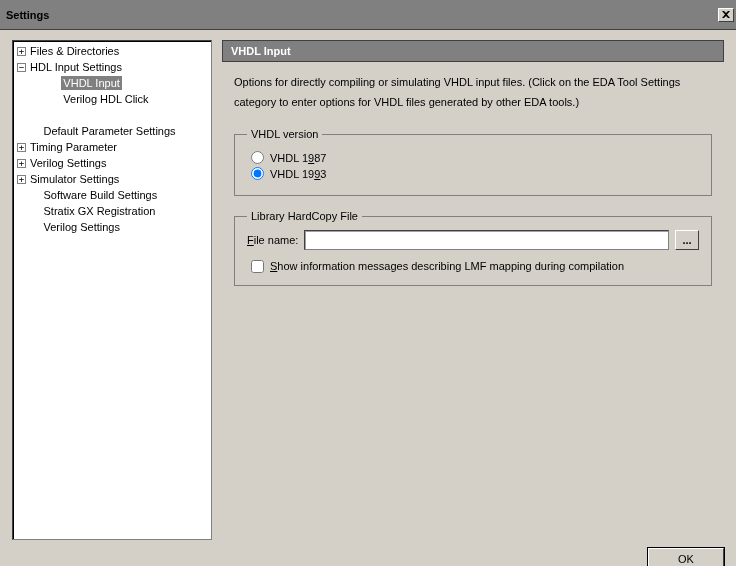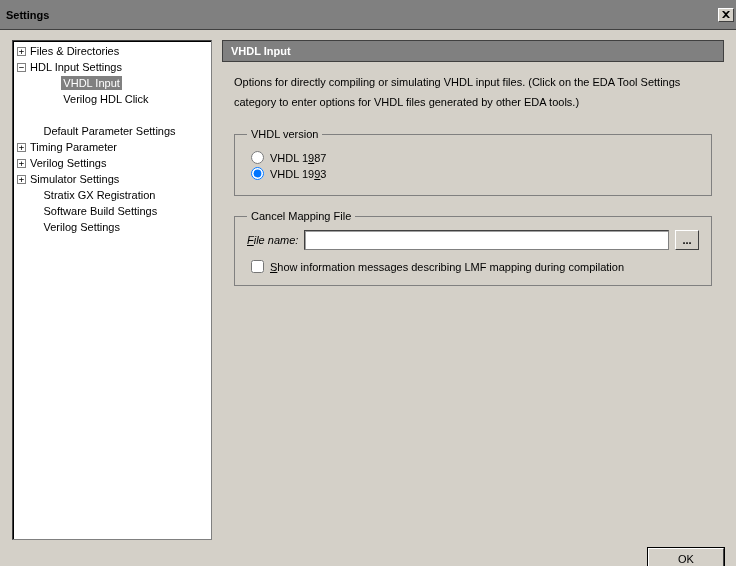--- a/index.html
+++ b/index.html
@@ -136,21 +136,21 @@
       align-items: center;
       margin: 3px 0 3px 4px;
     }
     .radio-row input { margin: 0 6px 0 0; }
     .file-row {
       display: flex;
       align-items: center;
       gap: 6px;
       margin-bottom: 10px;
     }
-    .file-row label { white-space: nowrap; font-style: italic; }
+    .file-row label { white-space: nowrap; }
     .text-input {
       flex: 1;
       height: 20px;
       border: 1px solid #808080;
       border-top-color: #404040;
       border-left-color: #404040;
       box-shadow: inset 1px 1px 0 #a0a0a0;
       background: #fff;
       padding: 2px 4px;
       font-family: inherit;
@@ -165,21 +165,21 @@
       border-bottom-color: #404040;
       font-weight: bold;
       cursor: pointer;
       display: flex;
       align-items: center;
       justify-content: center;
       font-size: 11px;
     }
     .check-row {
       display: flex;
-      align-items: center;
+      align-items: flex-start;
       margin-left: 4px;
     }
     .check-row input { margin: 0 6px 0 0; }
     .button-row {
       display: flex;
       justify-content: flex-end;
       gap: 8px;
       padding-top: 8px;
     }
     .dlg-btn {
@@ -255,26 +255,26 @@
         <span class="tree-label">Verilog Settings</span>
       </div>
 
       <div class="tree-item">
         <span class="tree-prefix"><span class="expand-box">+</span> </span>
         <span class="tree-label">Simulator Settings</span>
       </div>
 
       <div class="tree-item">
         <span class="tree-prefix">&nbsp;&nbsp;&nbsp;&nbsp;</span>
+        <span class="tree-label">Software Build Settings</span>
+      </div>
+
+      <div class="tree-item">
+        <span class="tree-prefix">&nbsp;&nbsp;&nbsp;&nbsp;</span>
         <span class="tree-label">Stratix GX Registration</span>
-      </div>
-
-      <div class="tree-item">
-        <span class="tree-prefix">&nbsp;&nbsp;&nbsp;&nbsp;</span>
-        <span class="tree-label">Software Build Settings</span>
       </div>
 
       <div class="tree-item">
         <span class="tree-prefix">&nbsp;&nbsp;&nbsp;&nbsp;</span>
         <span class="tree-label">Verilog Settings</span>
       </div>
 
     </div>
 
     <div class="right-panel">
@@ -288,21 +288,21 @@
             <input type="radio" name="vhdlver" style="">
             <label>VHDL 1<span class="underline">9</span>87</label>
           </div>
           <div class="radio-row">
             <input type="radio" name="vhdlver" checked="" style="">
             <label>VHDL 19<span class="underline">9</span>3</label>
           </div>
         </fieldset>
 
         <fieldset>
-          <legend>Cancel Mapping File</legend>
+          <legend>Library HardCopy File</legend>
           <div class="file-row">
             <label><span class="underline">F</span>ile name:</label>
             <input type="text" class="text-input" value="" style="">
             <div class="browse-btn">...</div>
           </div>
           <div class="check-row">
             <input type="checkbox" style="">
             <label><span class="underline">S</span>how information messages describing LMF mapping during compilation</label>
           </div>
         </fieldset>

